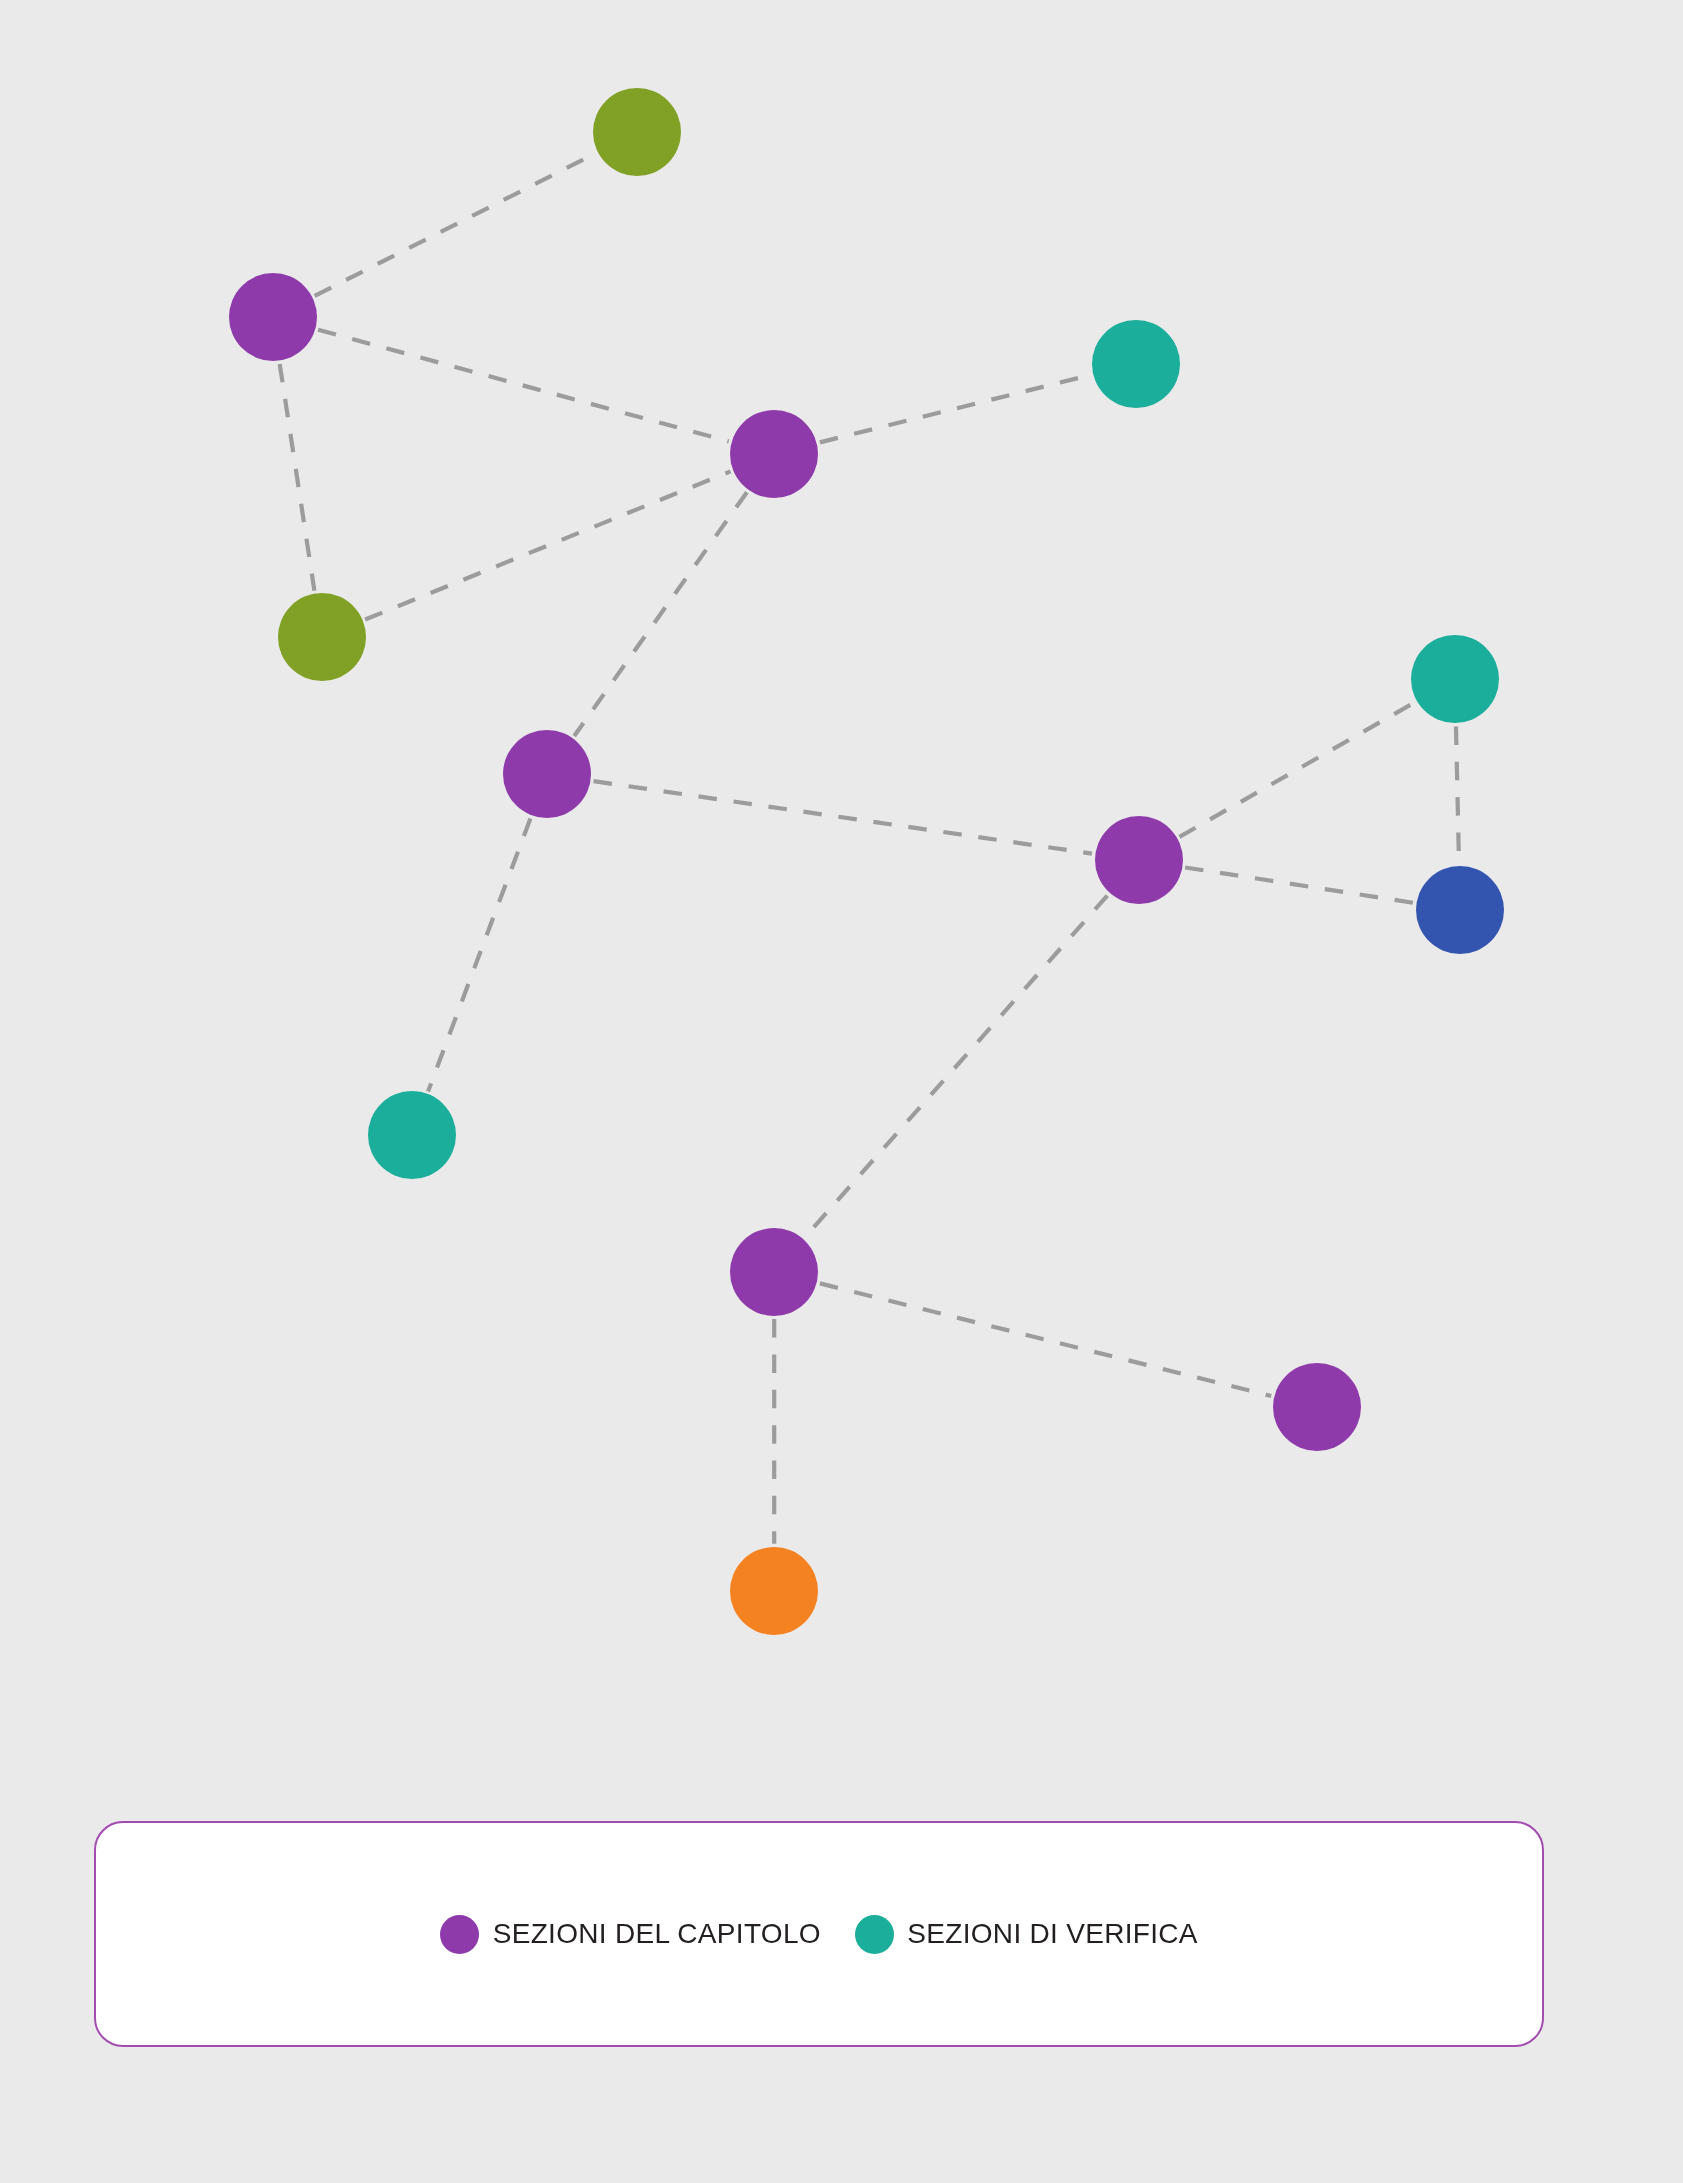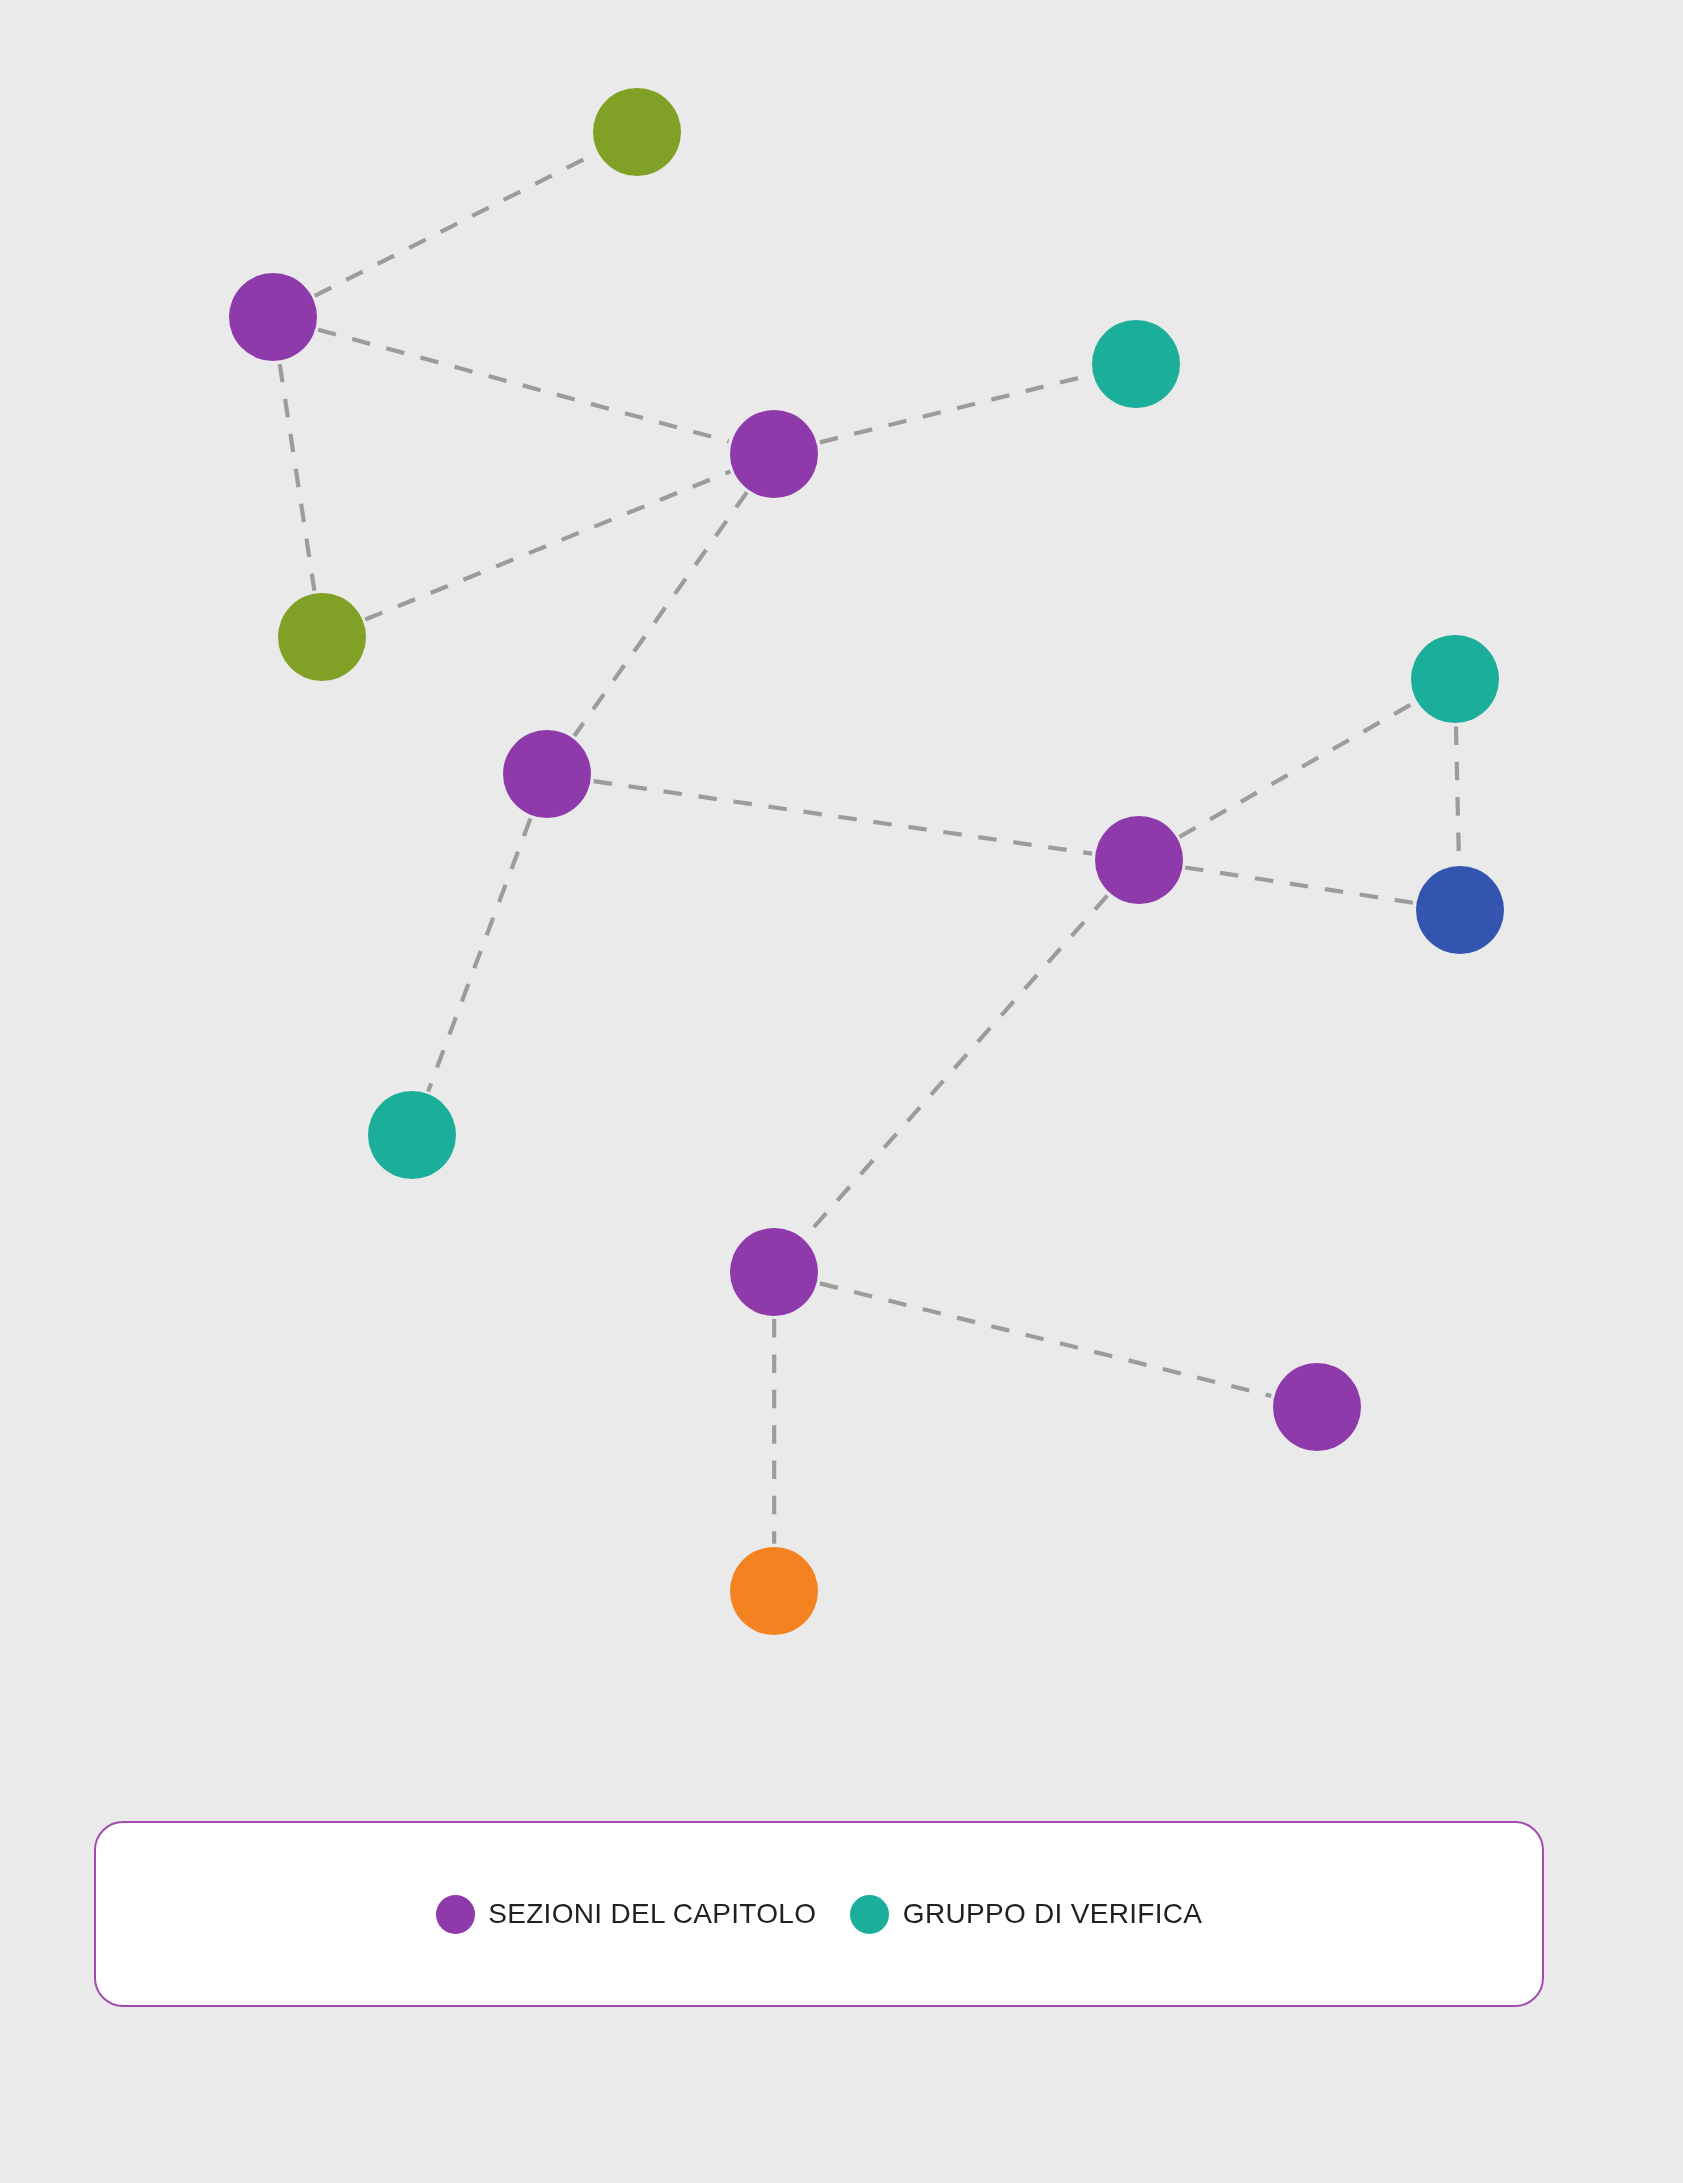--- a/index.html
+++ b/index.html
@@ -42,21 +42,21 @@
     border-radius: 50%;
     transform: translate(-50%, -50%);
   }
 
   
   #legend-panel {
     position: absolute;
     left: 94px;
     top: 1821px;
     width: 1450px;
-    height: 186px;
+    height: 226px;
     background: #ffffff;
     border: 2.5px solid #a34cb0;
     border-radius: 29px;
     display: flex;
     flex-direction: column;
     align-items: center;
     justify-content: center;
     gap: 17px;
   }
   .legend-row {
@@ -123,17 +123,17 @@
 </div>
 
 <div id="legend-panel">
     <div class="legend-row">
       <div class="legend-item">
         <span class="legend-swatch" style="background: rgb(142, 58, 171);"></span>
         <span class="legend-label">SEZIONI DEL CAPITOLO</span>
       </div>
       <div class="legend-item">
         <span class="legend-swatch" style="background: rgb(26, 174, 155);"></span>
-        <span class="legend-label">GRUPPO DI VERIFICA</span>
+        <span class="legend-label">SEZIONI DI VERIFICA</span>
       </div>
     </div>
   </div>
 
 
 </body></html>

